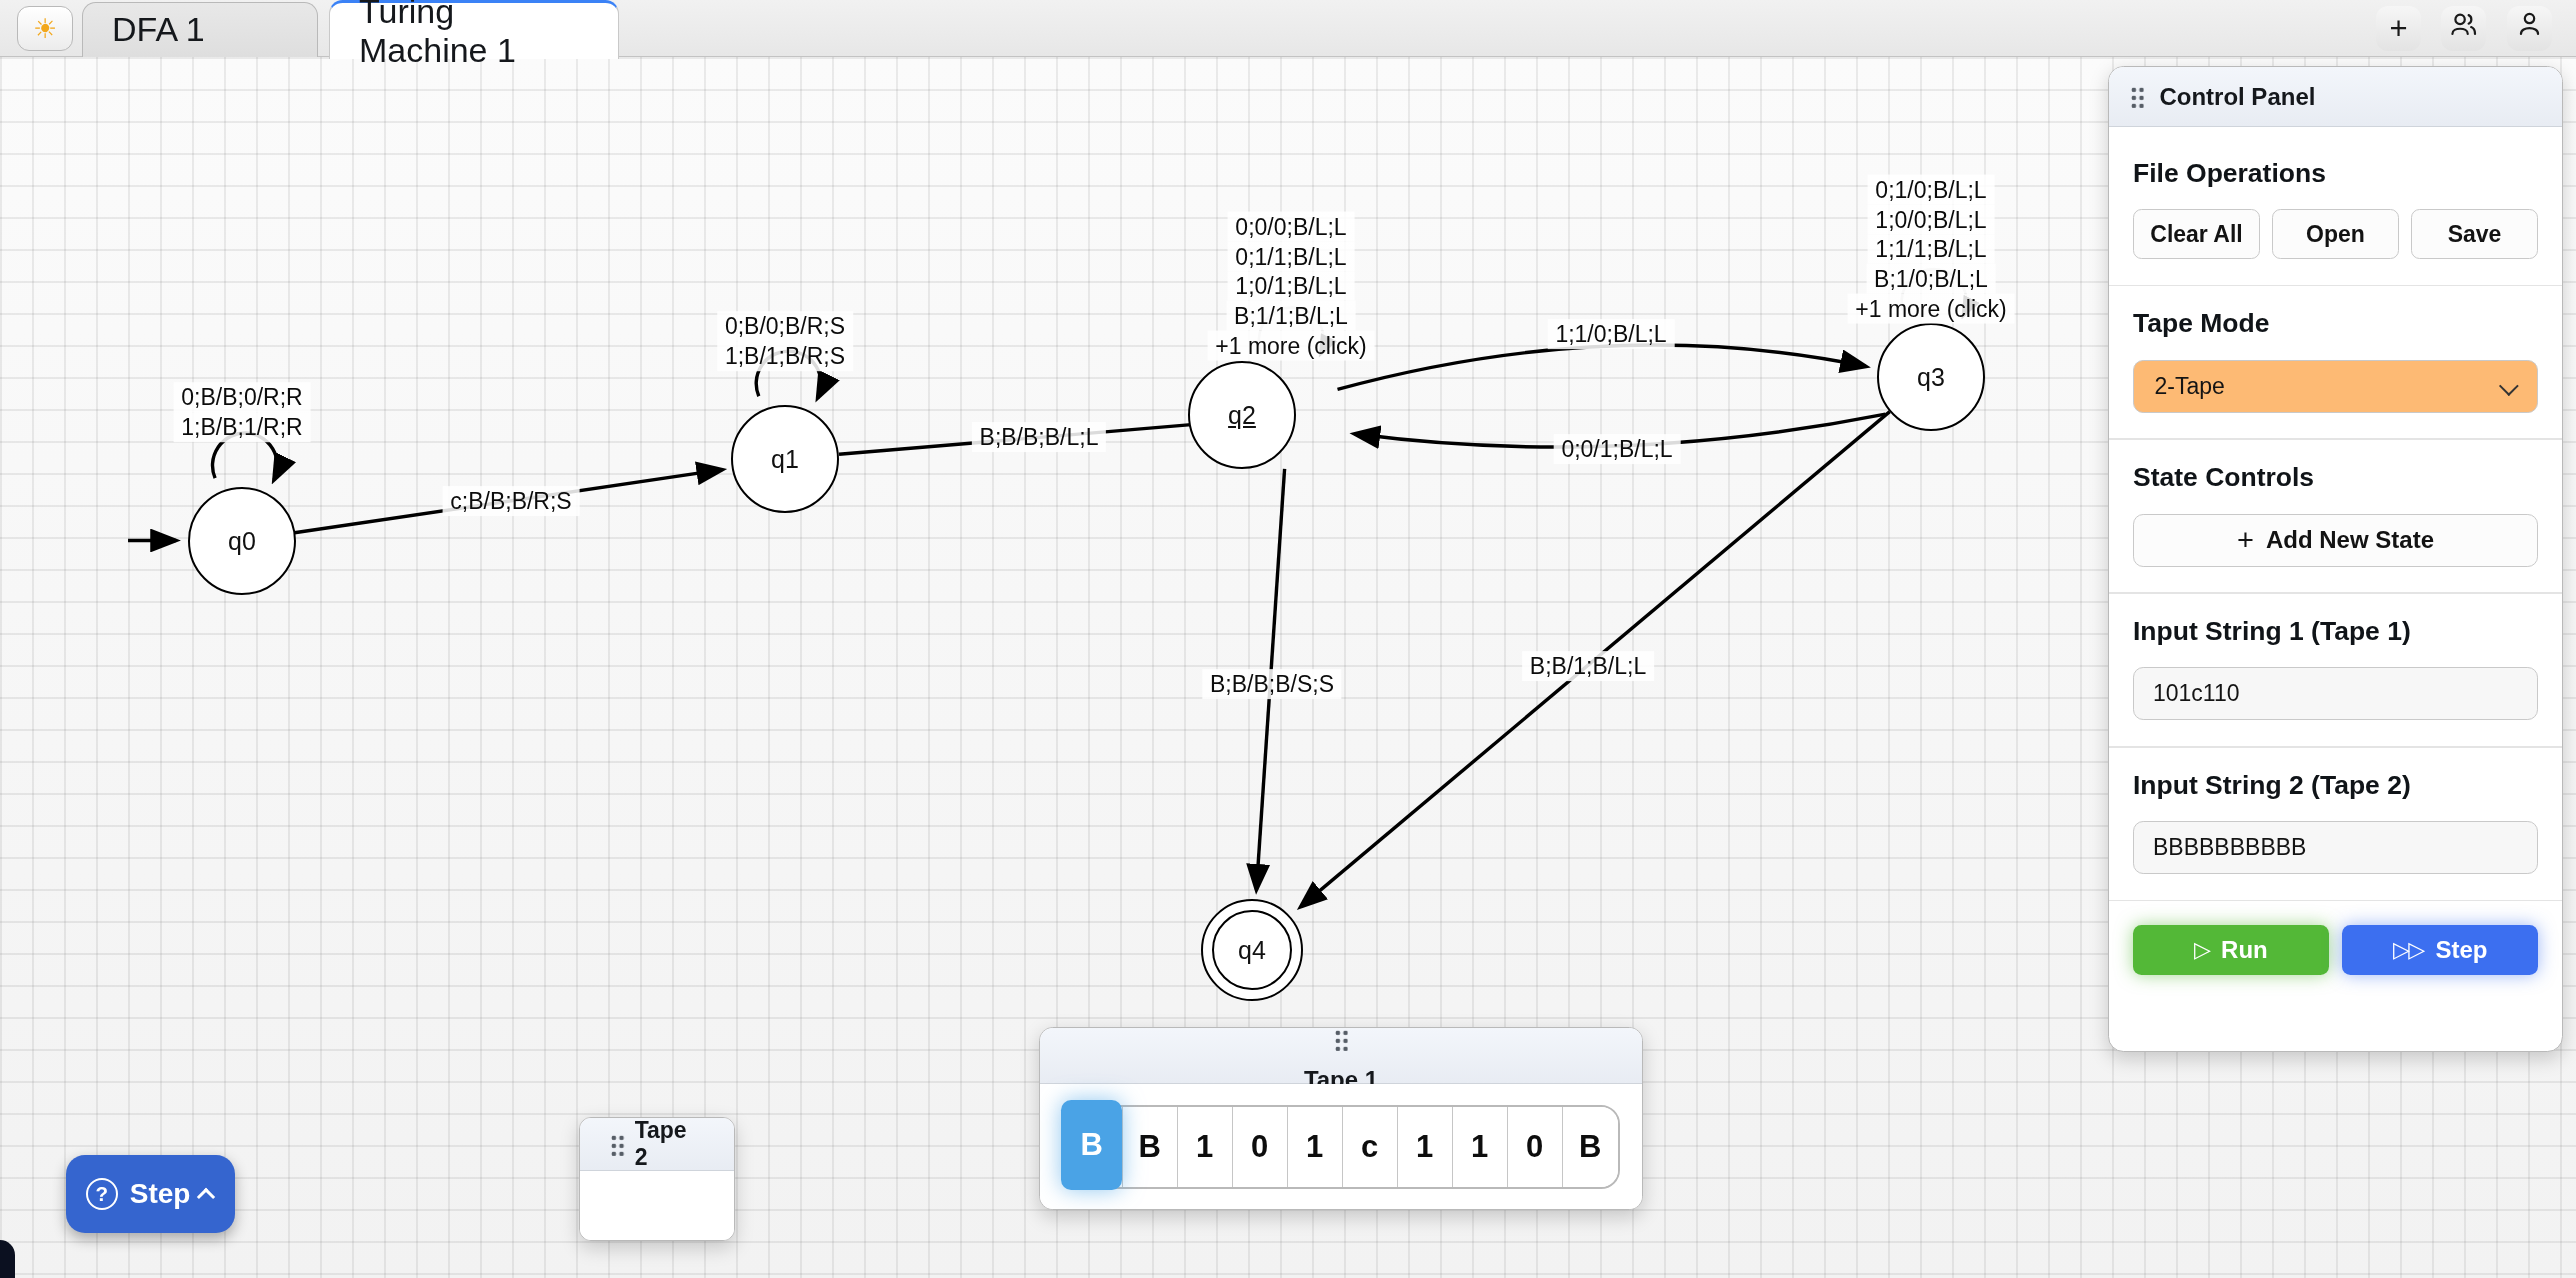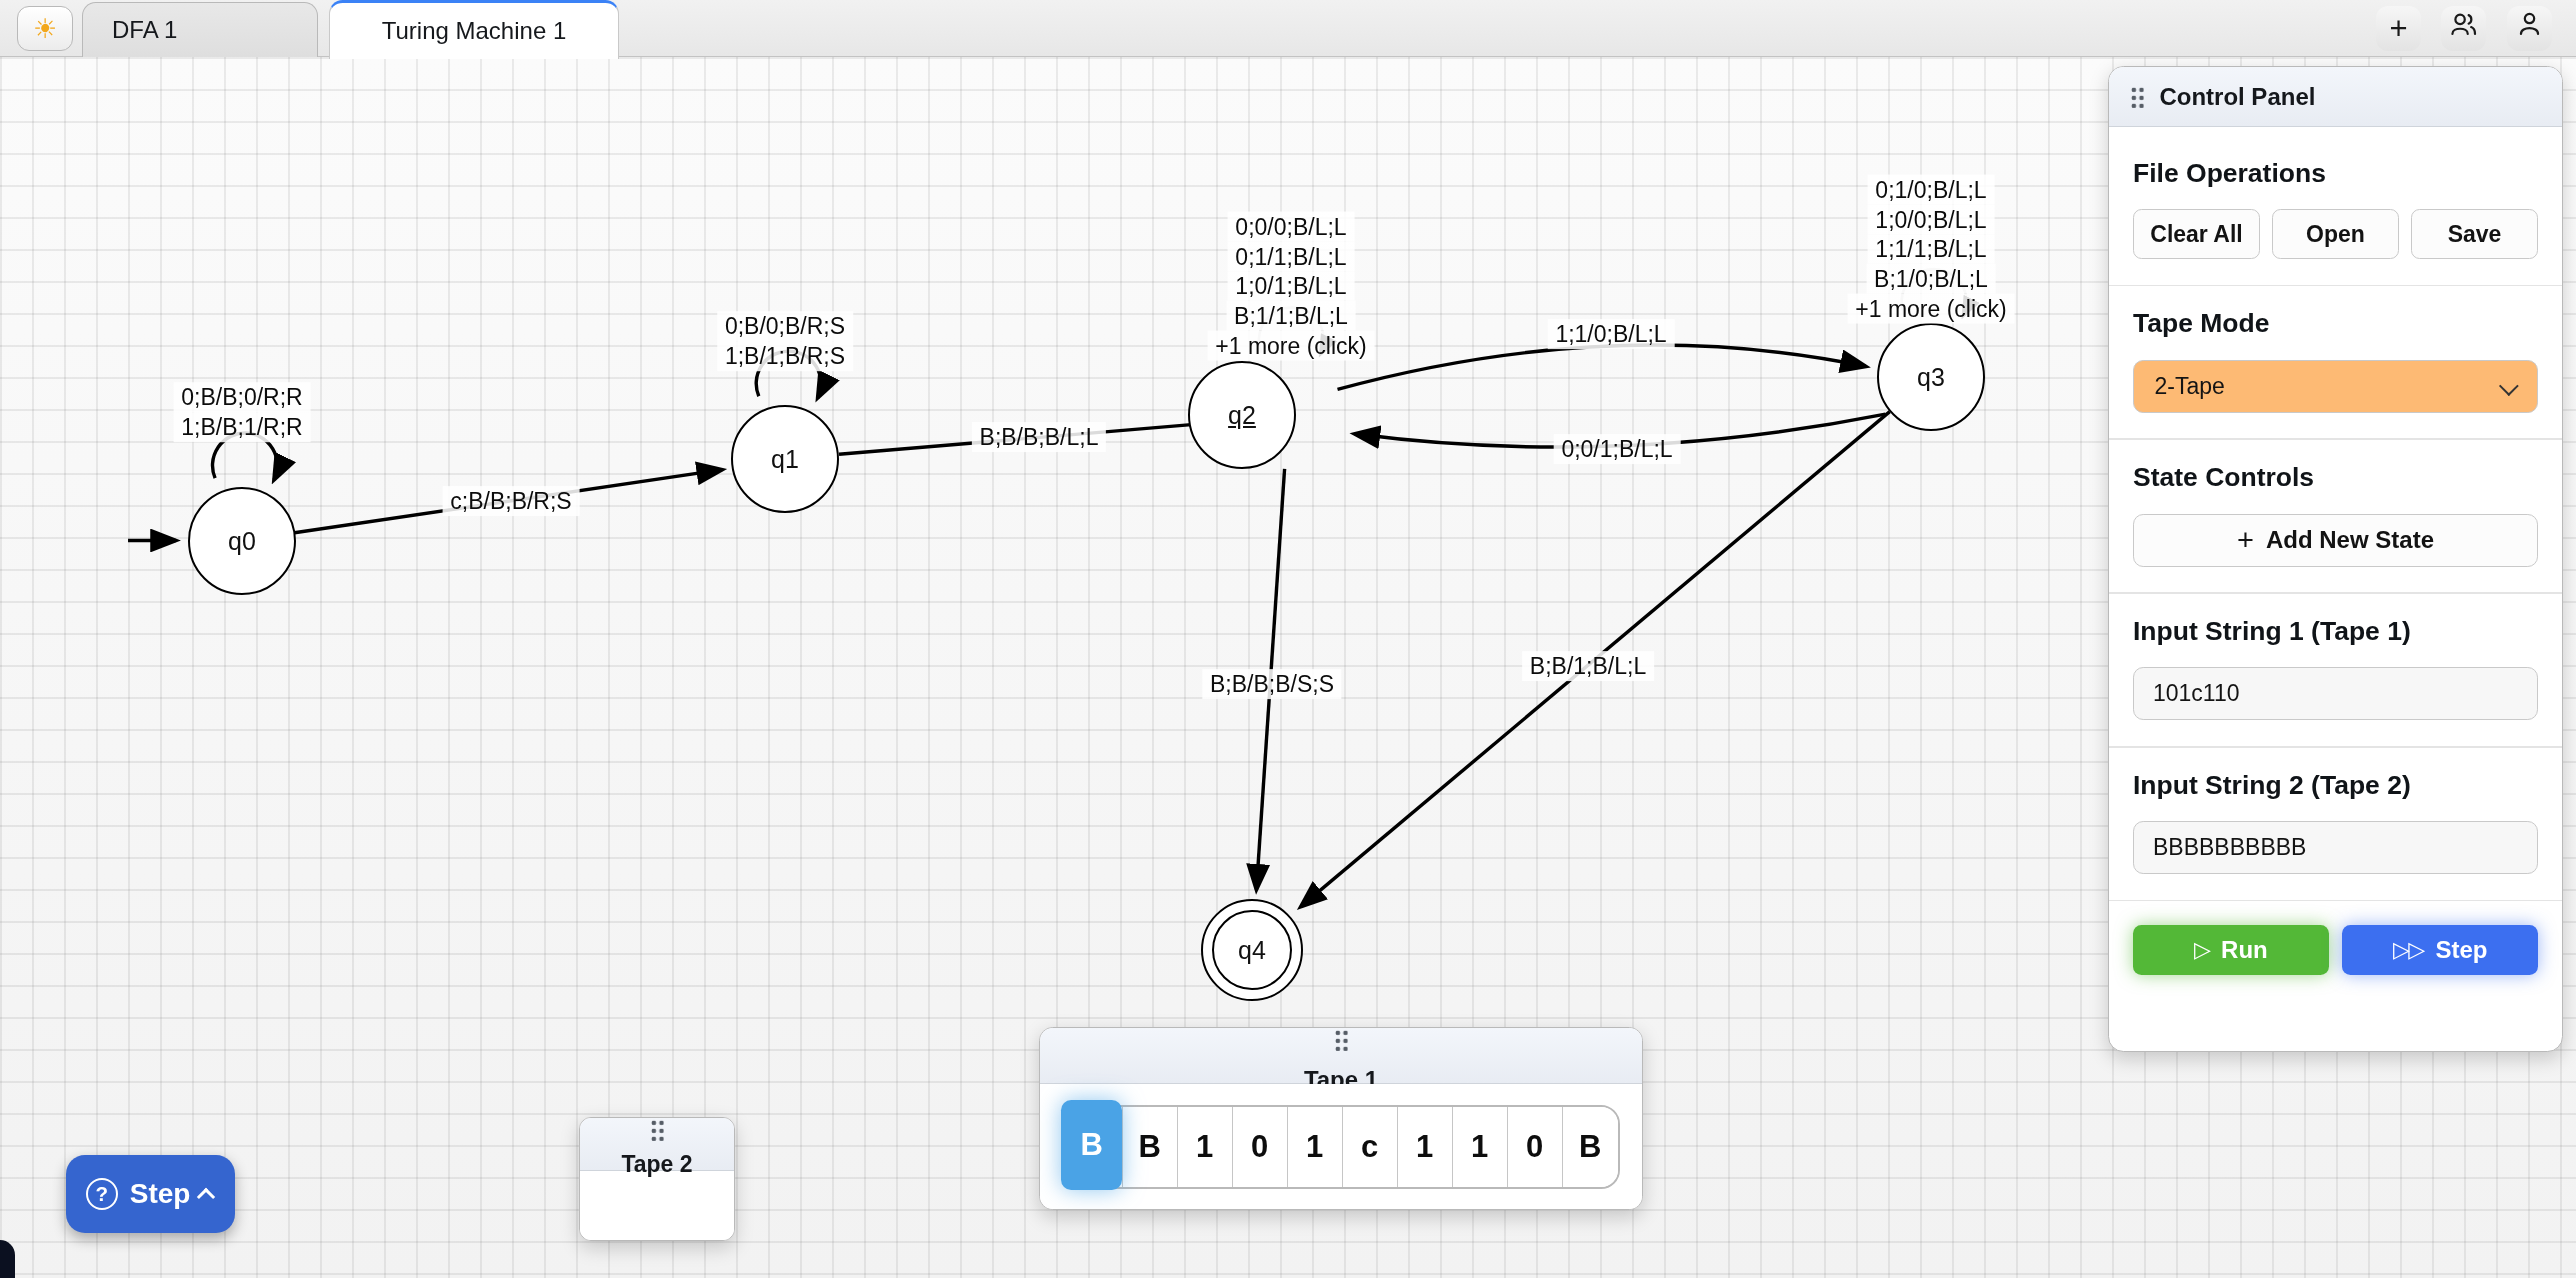--- a/index.html
+++ b/index.html
@@ -8,21 +8,21 @@
   .app { position:relative; width:2576px; height:1279px; overflow:hidden; }
 
   
   .topbar { position:absolute; left:0; top:0; width:100%; height:57px;
     background:linear-gradient(180deg,#f1f1f1,#e7e7e7); border-bottom:1.7px solid #c3c3c3; z-index:30; }
   .sun-btn { position:absolute; left:17px; top:6px; width:56px; height:45px;
     background:linear-gradient(180deg,#ffffff,#ececec); border:1.7px solid #b9b9b9; border-radius:12px;
     display:flex; align-items:center; justify-content:center; font-size:27px; color:#f2a71b; cursor:pointer; }
   .tab { position:absolute; top:1.7px; height:55px; border:1.7px solid #b9b9b9; border-bottom:none;
     border-radius:13.7px 13.7px 0 0; display:flex; align-items:center; padding:0 29px;
-    font-size:24px; font-weight:500; color:#15181c; cursor:pointer; }
+    font-size:34px; font-weight:500; color:#15181c; cursor:pointer; }
   .tab.inactive { left:82px; width:236px; background:linear-gradient(180deg,#e8e8e8,#dedede); }
   .tab.active { left:329px; width:290px; top:0; height:59px; background:#ffffff;
     border-color:#c9c9c9; border-top:3.4px solid #3b82f6; z-index:31;justify-content:center; }
   .tb-btn { position:absolute; top:6px; width:45px; height:45px; border-radius:12px;
     background:linear-gradient(180deg,#f6f6f6,#e3e3e3); display:flex; align-items:center; justify-content:center;
     font-size:31px; font-weight:500; color:#1a1a1a; cursor:pointer; }
   .tb-btn svg { width:29px; height:29px; stroke:#1a1a1a; stroke-width:2.6; fill:none;
     stroke-linecap:round; stroke-linejoin:round; }
 
   
@@ -96,21 +96,21 @@
     border-radius:19px; overflow:hidden; background:#fff; }
   .tape-cell { width:55px; height:80px; display:flex; align-items:center; justify-content:center;
     font-size:31px; font-weight:700; color:#0d0d0d; border-right:1.7px solid #c6c6c6; background:#fff; }
   .tape-cell:last-child { border-right:none; }
   .tape-cell-active { position:absolute; left:21.3px; top:16px; width:61px; height:90px;
     background:#4aa3e6; border-radius:10.2px; display:flex; align-items:center; justify-content:center;
     font-size:31px; font-weight:700; color:#fff; z-index:2;
     box-shadow:0 0 22px rgba(74,163,230,0.6); }
 
   .tape2-panel { left:579px; top:1117px; width:156px; height:124px; border-radius:12px; }
-  .tape2-panel .panel-header { height:53px; gap:10.2px; padding:0 30px;flex-direction:column; }
+  .tape2-panel .panel-header { height:53px; gap:10.2px; padding:0 30px; }
   .tape2-panel .panel-title { font-size:23px; }
   .tape2-body { height:69px; background:#fff; }
 
   
   .guide-btn { position:absolute; left:66px; top:1155px; width:169px; height:78px; background:#3565cf;
     border:none; border-radius:19px; box-shadow:0 5.1px 13.7px rgba(0,0,0,0.3); cursor:pointer; z-index:20;
     display:flex; align-items:center; justify-content:center; gap:12px; color:#fff; font-family:inherit; }
   .q-icon { width:32px; height:32px; border:2.6px solid #fff; border-radius:50%; flex:none;
     display:flex; align-items:center; justify-content:center; font-size:20.5px; font-weight:700; color:#fff; }
   .guide-label { font-size:28px; font-weight:700; }

